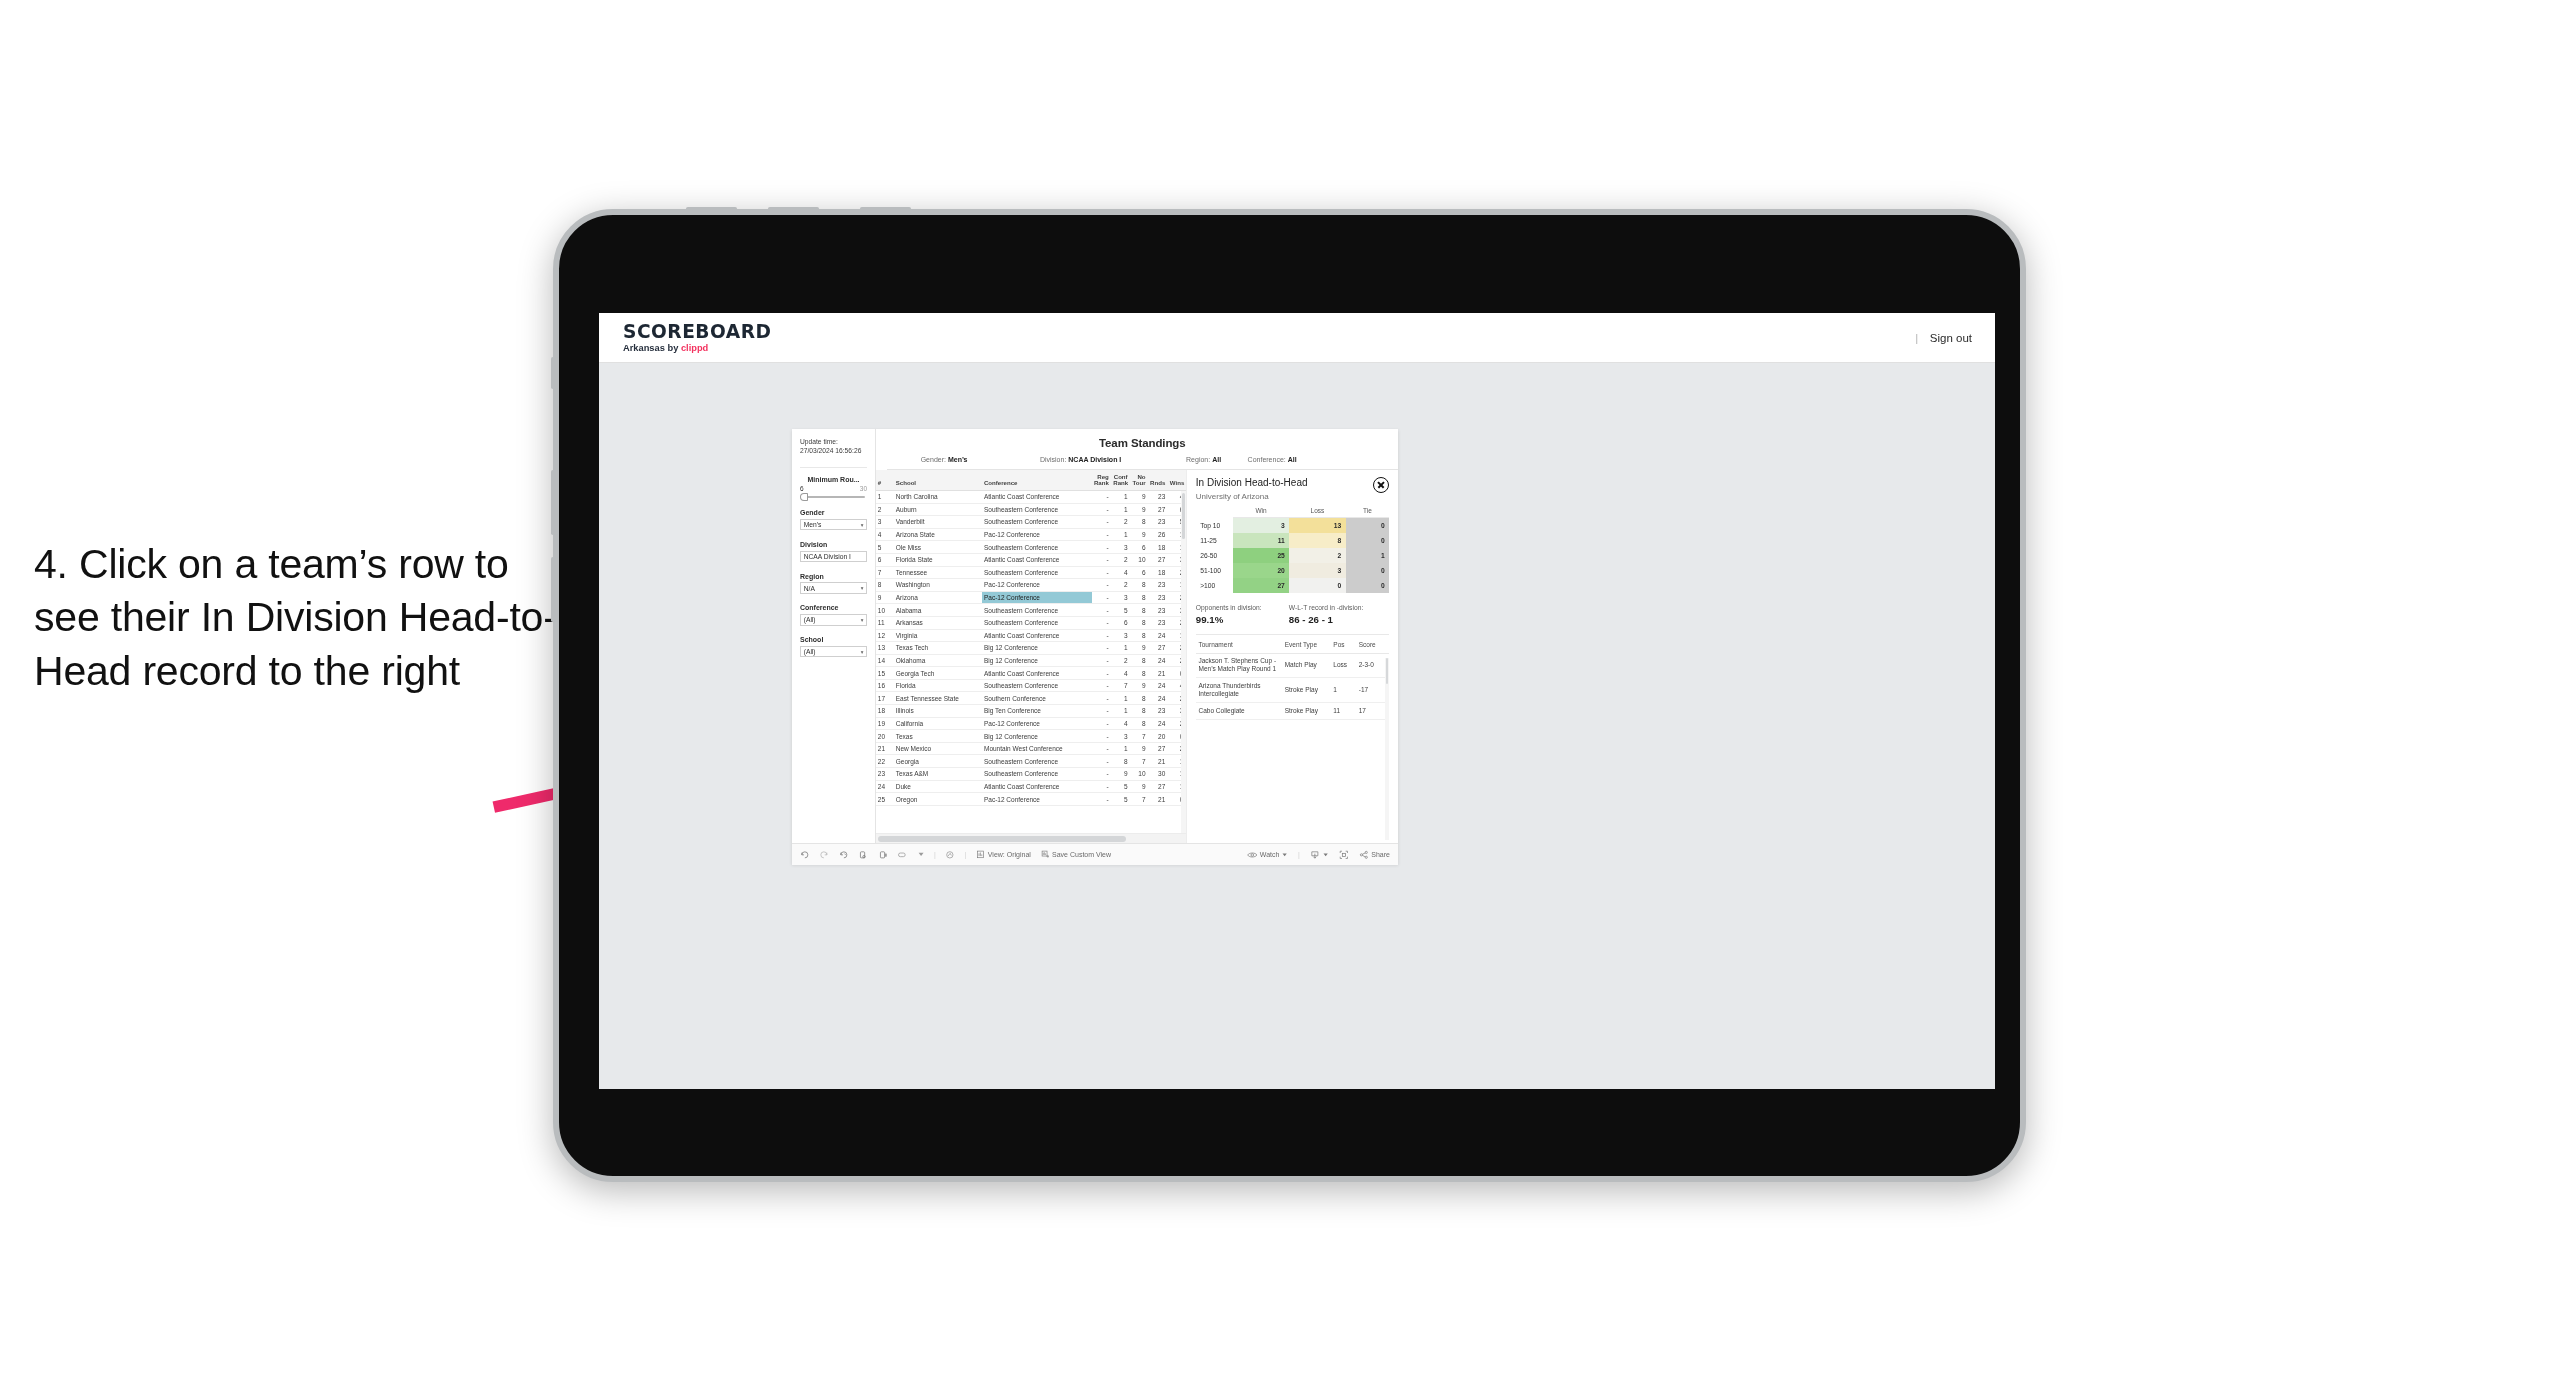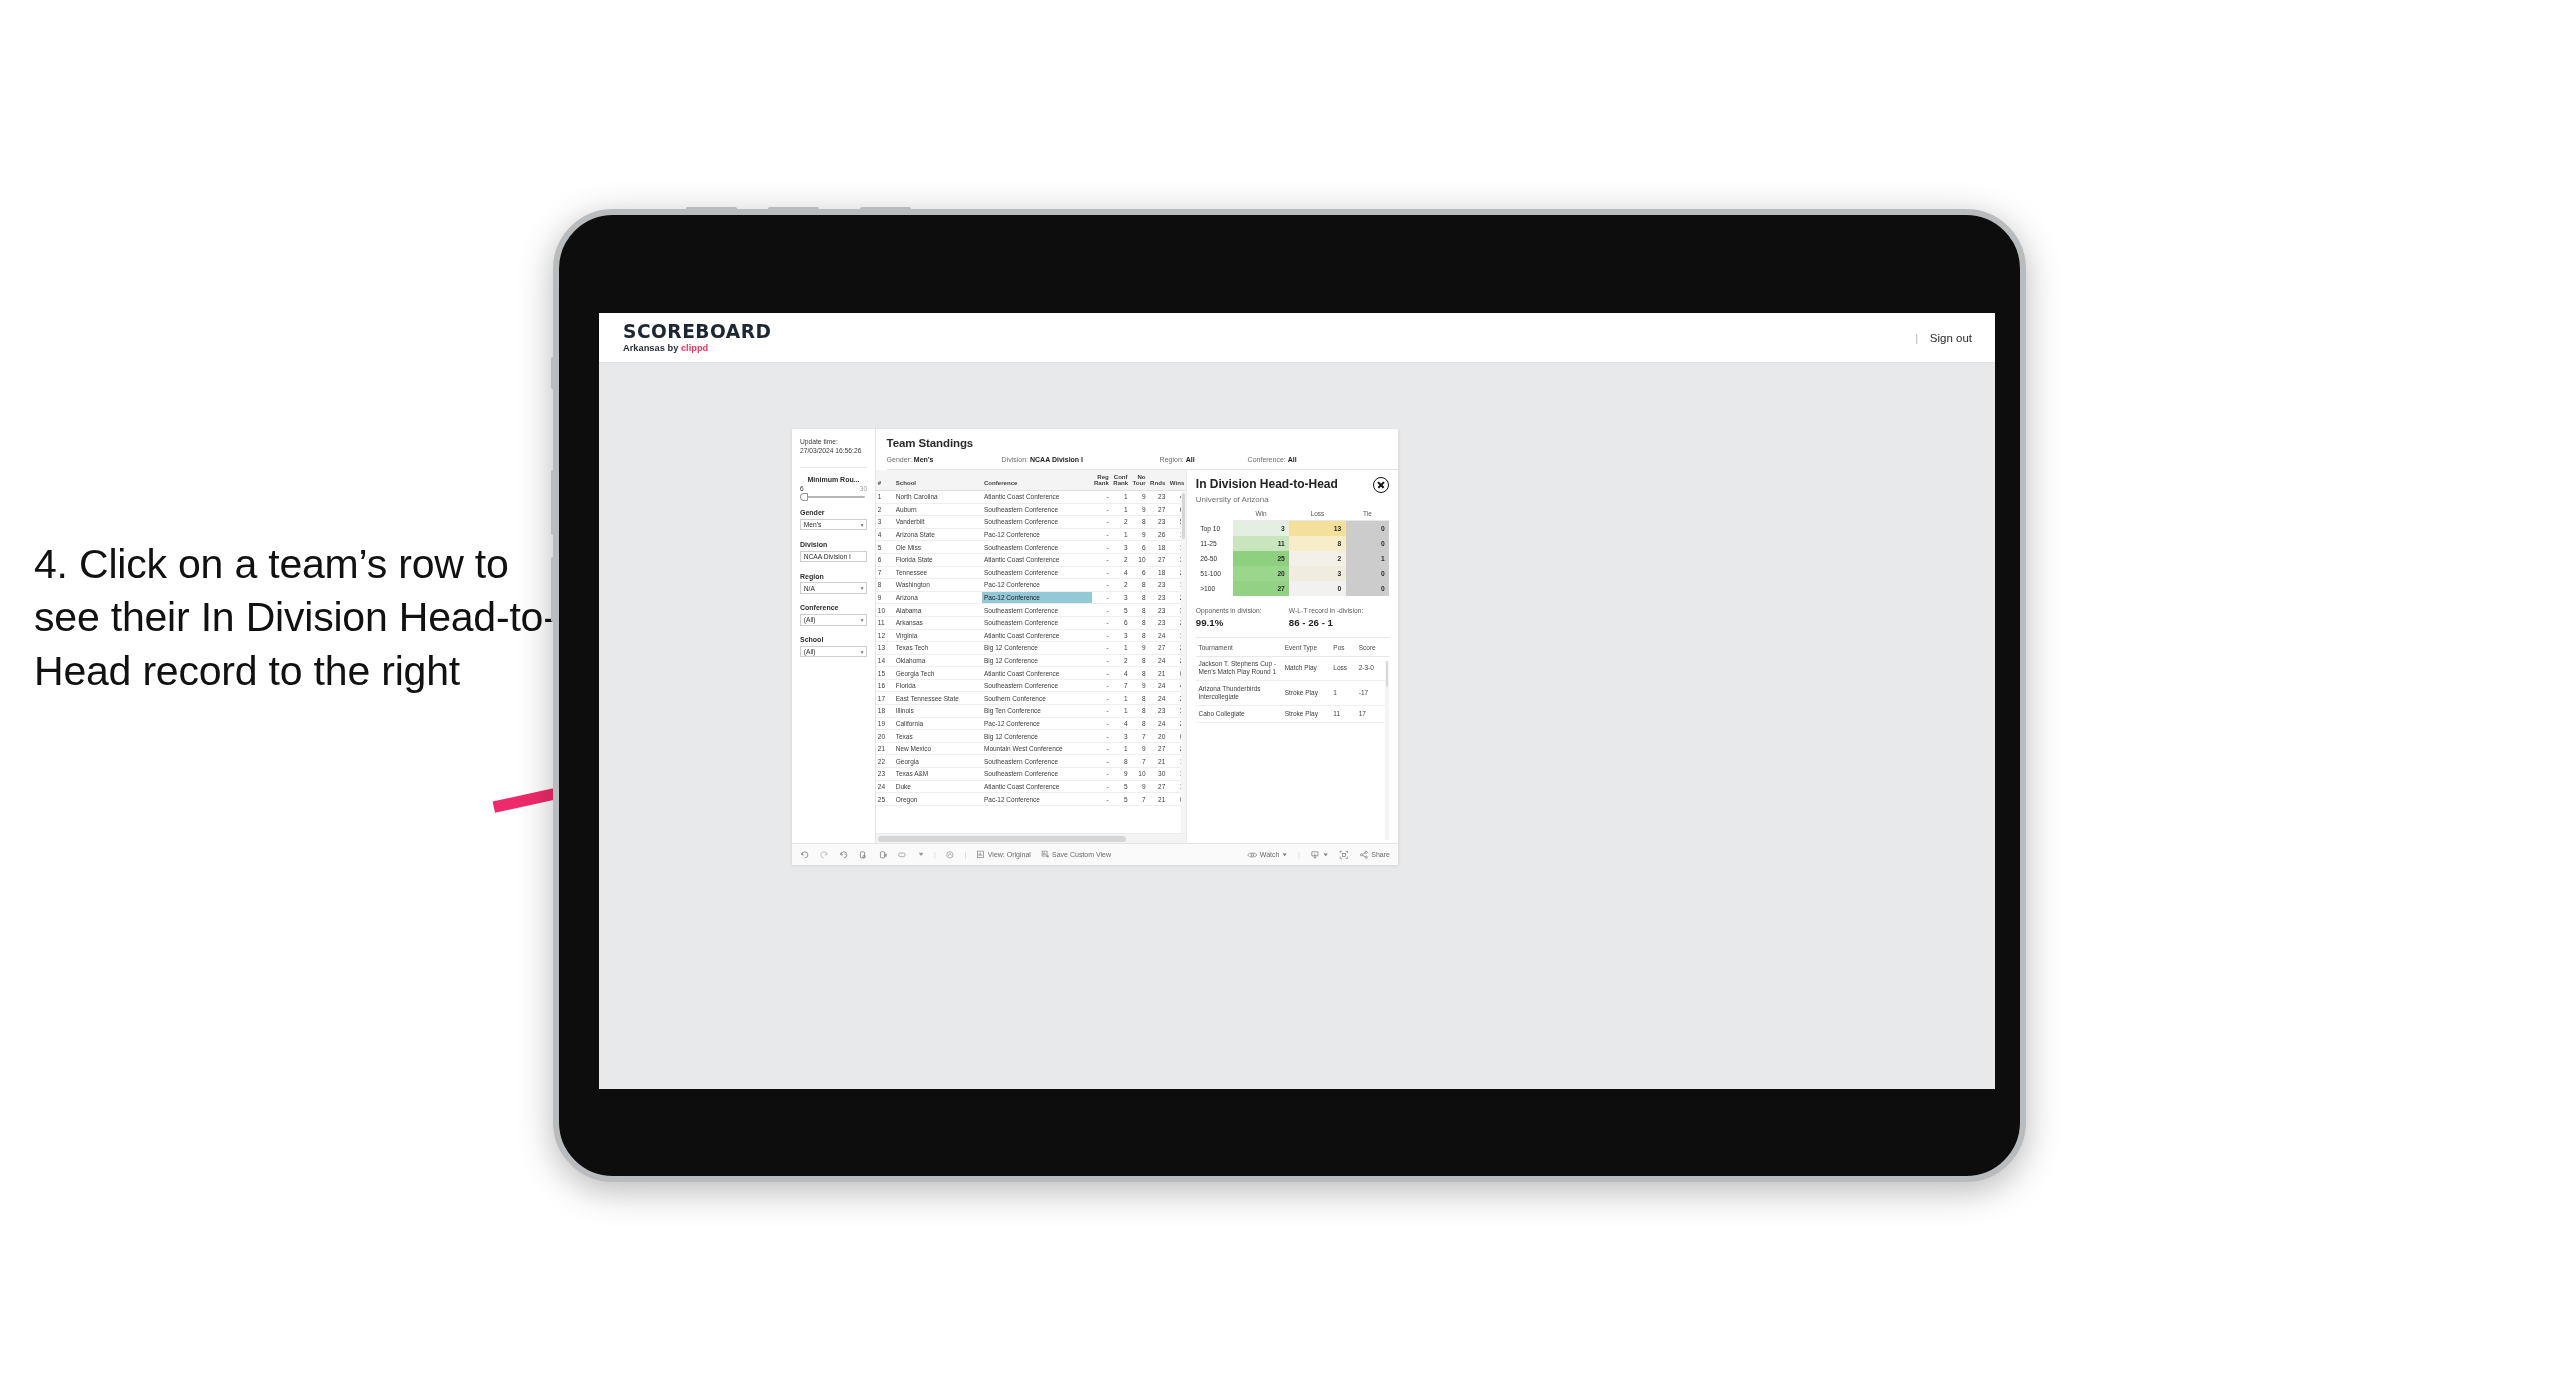--- a/index.html
+++ b/index.html
@@ -129,21 +129,21 @@
   }
   .f-select {
     height: 11.5px; border: 0.9px solid #cfcfcf; background: #fff;
     display: flex; align-items: center; justify-content: space-between;
     padding: 0 2.7px; font-size: 6.7px; color: #2d2d2d; cursor: pointer;
   }
   .f-select .caret { font-size: 5.3px; color: #666; }
 
   
   #viz { flex: 1; display: flex; flex-direction: column; min-width: 0; }
-  #viz-head { padding: 8px 0 0 10.6px; }
+  #viz-head { padding: 8px 0 0 10.6px; text-align: center; }
   #viz-title { font-size: 11.5px; font-weight: bold; color: #2b2b2b; letter-spacing: -0.1px; }
   #viz-filters {
     display: flex; font-size: 7px; color: #6d6d6d;
     padding: 7px 0 6.2px 0; border-bottom: 0.9px solid #e4e4e4;
   }
   #viz-filters span b { color: #222; }
   .vf { }
   .vf.a { width: 115px; }
   .vf.b { width: 158px; }
   .vf.c { width: 88px; }
@@ -182,21 +182,21 @@
     background: #f5f5f5;
   }
   #st-vscroll .vthumb { position: absolute; left: 0.9px; top: 1.8px; width: 3.5px; height: 46px; background: #d4d6d8; border-radius: 2.7px; }
 
   
   #h2h {
     flex: 1; min-width: 0; border-left: 0.9px solid #ededed;
     padding: 7px 8.8px 0 8.8px; display: flex; flex-direction: column;
   }
   #h2h-header { display: flex; align-items: flex-start; }
-  #h2h-title { font-size: 12px; font-weight: bold; color: #232323; }
+  #h2h-title { font-size: 10px; font-weight: normal; color: #232323; }
   #h2h-sub { font-size: 8px; color: #707070; margin-top: 4px; }
   #close-btn {
     margin-left: auto; width: 16px; height: 16px; border: 1.4px solid #111;
     border-radius: 50%; position: relative; cursor: pointer; flex: 0 0 16px;
   }
   #close-btn::before, #close-btn::after {
     content: ""; position: absolute; left: 2.7px; top: 6.2px; width: 8px; height: 1.5px; background: #111;
   }
   #close-btn::before { transform: rotate(45deg); }
   #close-btn::after  { transform: rotate(-45deg); }

